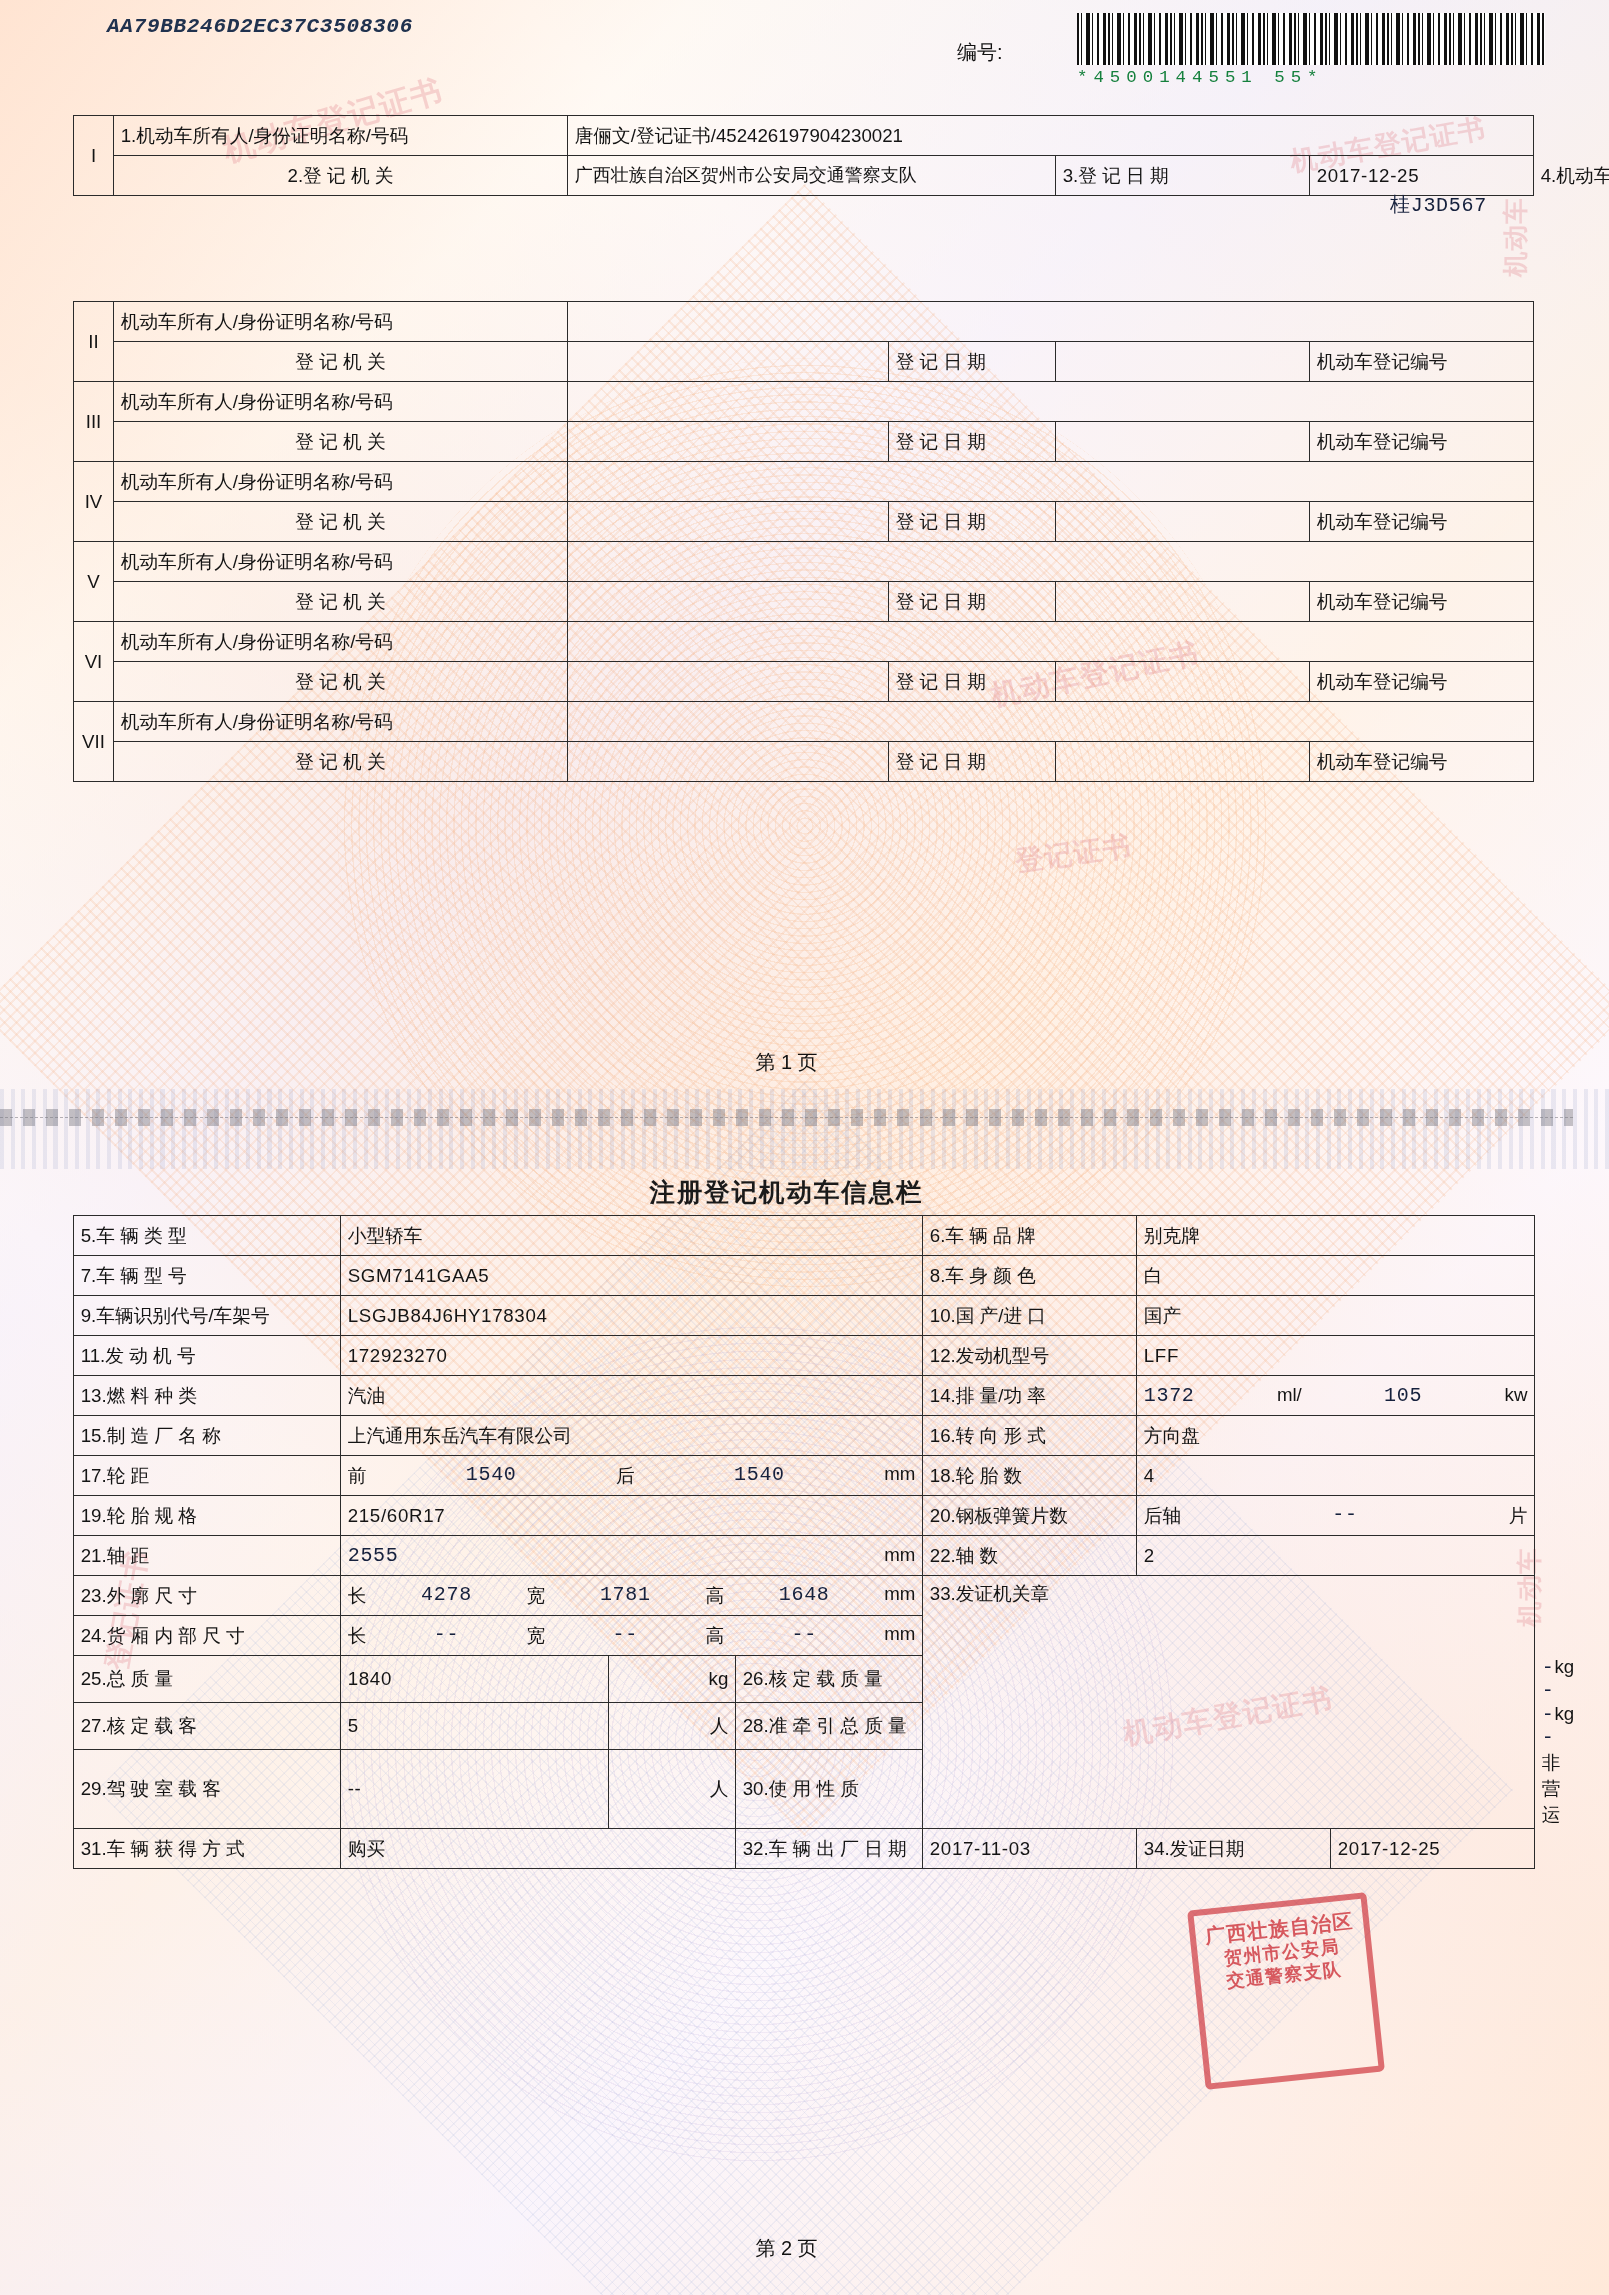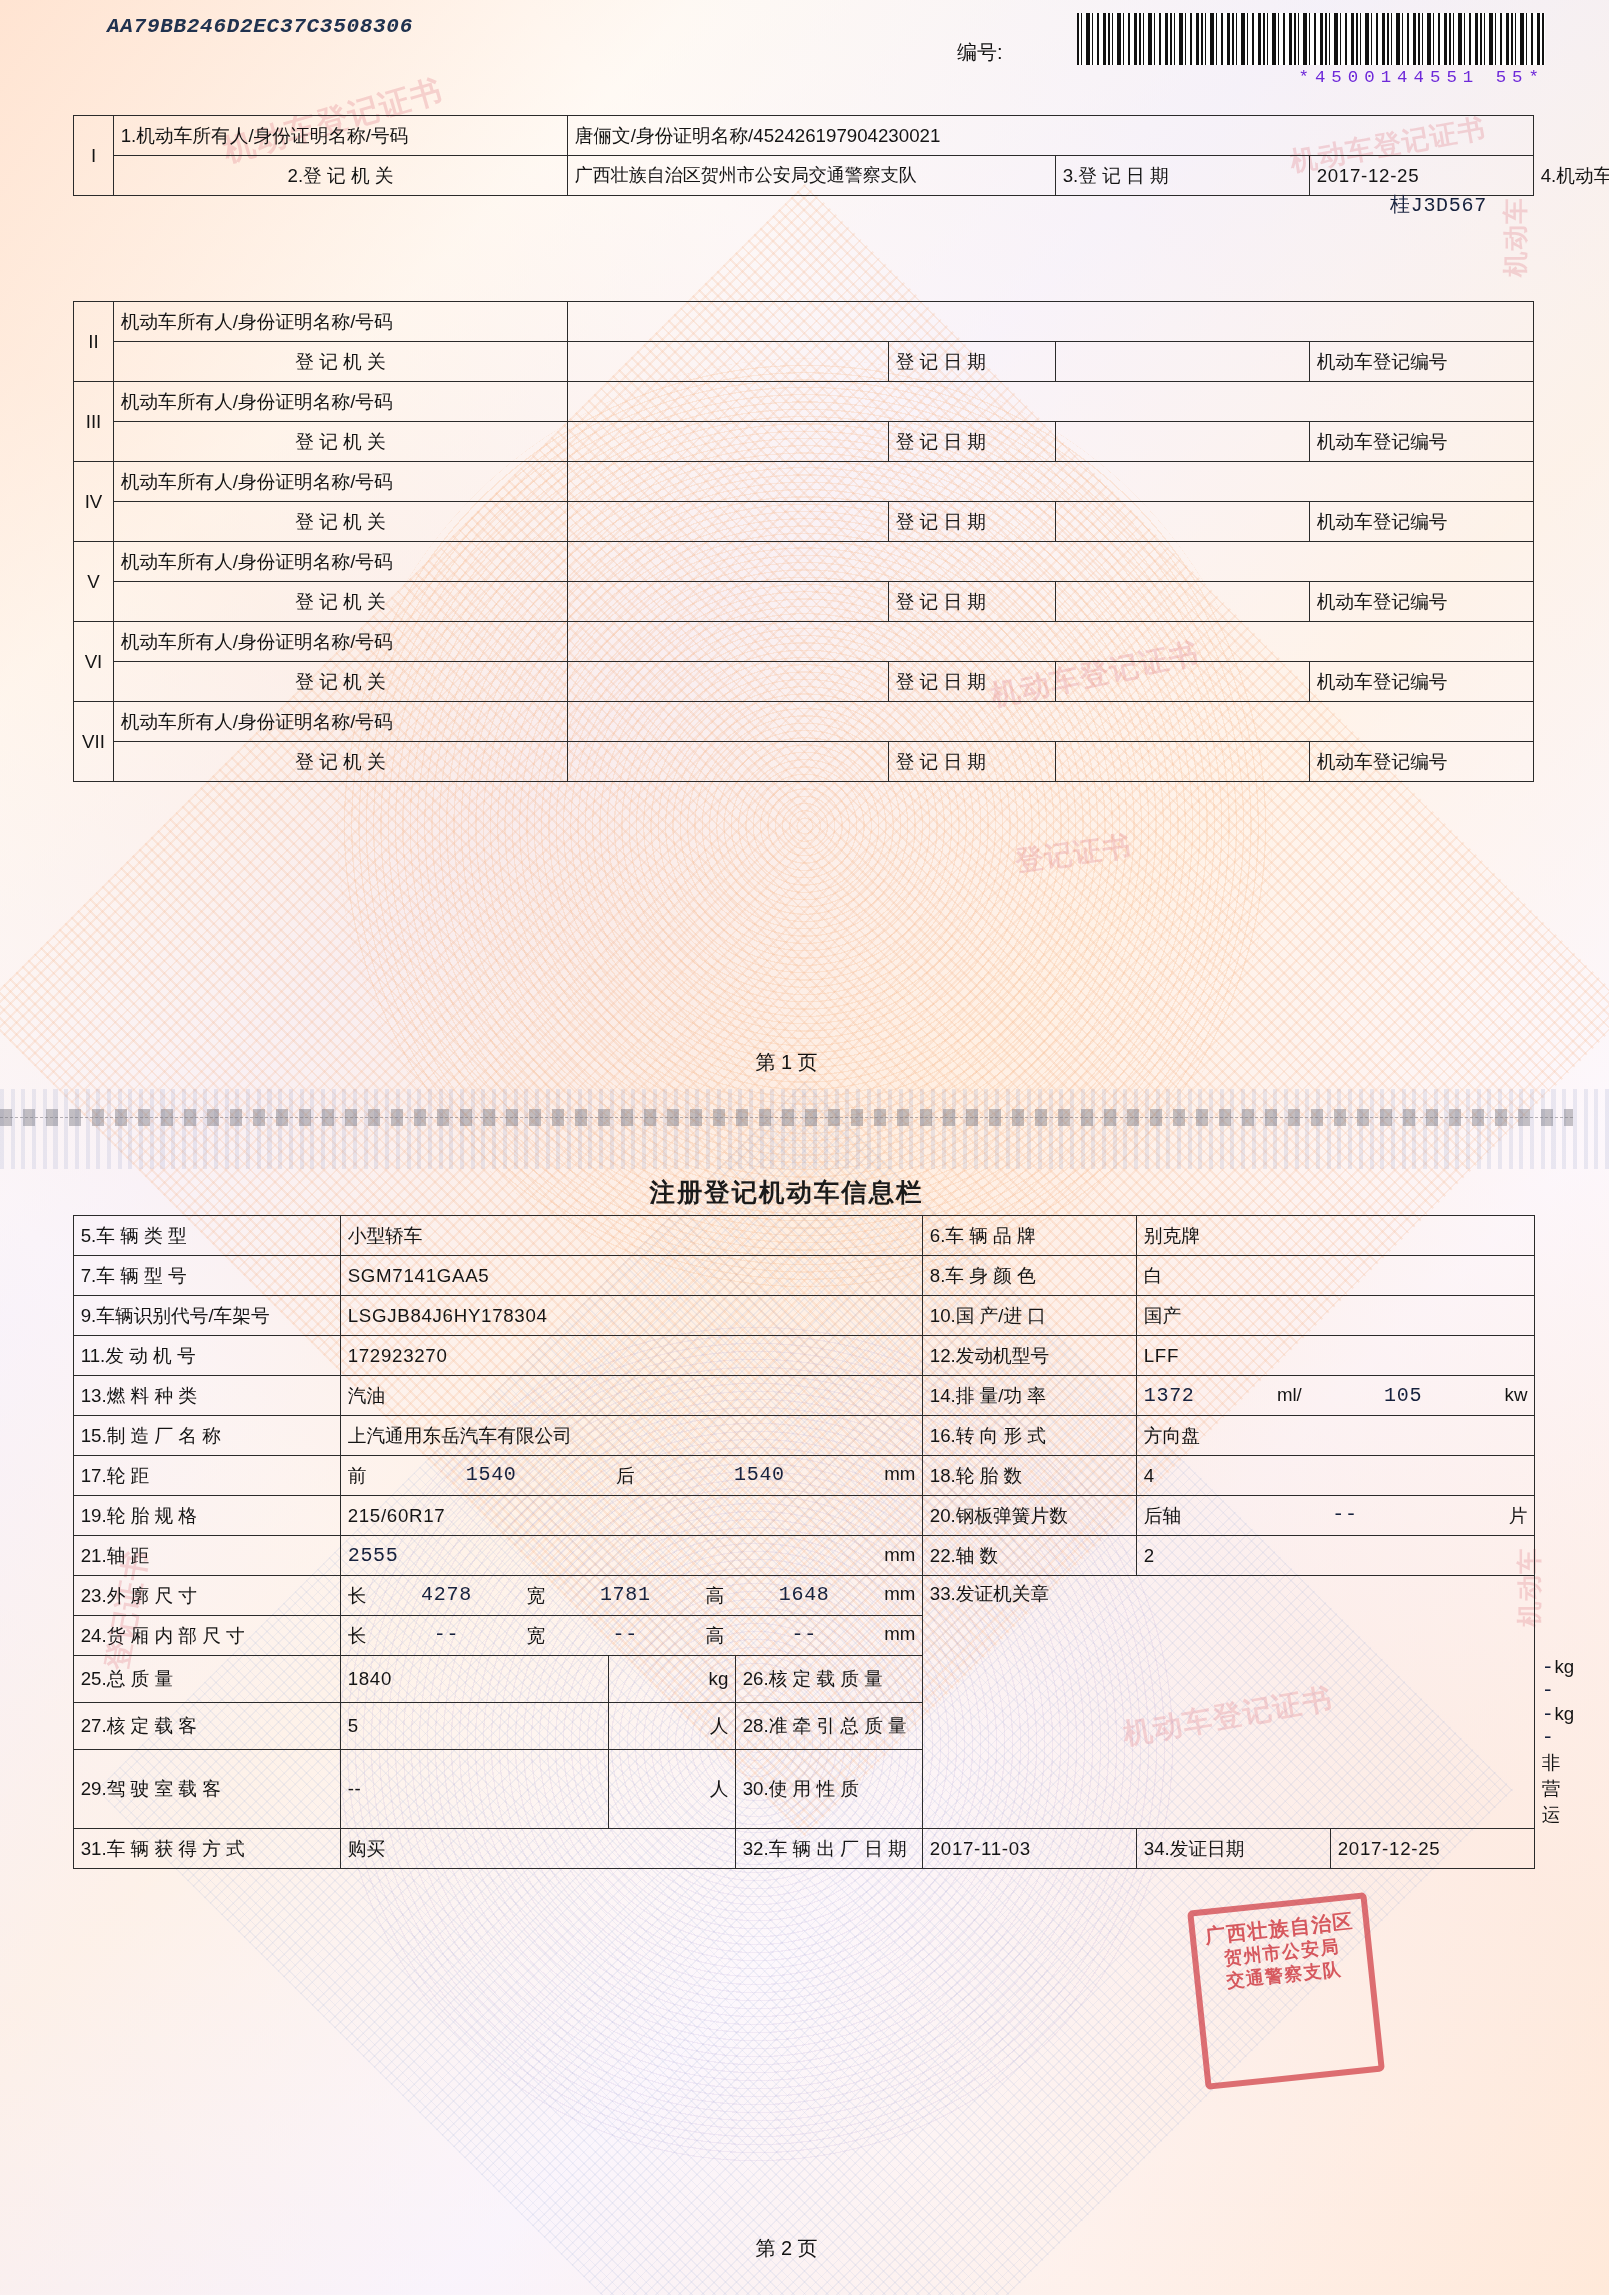--- a/index.html
+++ b/index.html
@@ -125,25 +125,25 @@
   .barcode {
     height: 52px;
     width: 468px;
     background: repeating-linear-gradient(90deg,
       #111 0 2px, #fff 2px 4px, #111 4px 5.3px, #fff 5.3px 9.4px,
       #111 9.4px 12.7px, #fff 12.7px 14.7px, #111 14.7px 16px, #fff 16px 20px,
       #111 20px 22px, #fff 22px 26px, #111 26px 29px, #fff 29px 31px);
   }
   .barcode-num {
     margin-top: 2.7px;
-    text-align: right;
+    text-align: left;
     font-family: "Liberation Mono", monospace;
     font-size: 17.4px;
     letter-spacing: 6px;
-    color: #6d28d9;
+    color: #15803d;
   }
 
   .section-title {
     position: absolute;
     width: 100%;
     text-align: center;
     font-family: "Liberation Sans", sans-serif;
     font-weight: bold;
     font-size: 25.4px;
     letter-spacing: 2px;
@@ -279,21 +279,21 @@
         <col style="width:454px">
         <col style="width:321px">
       <col style="width:167px">
         <col style="width:254px">
         <col style="width:224px">
     </colgroup>
     <tbody>
         <tr>
       <td class="rom" rowspan="2">I</td>
       <td class="lbl">1.机动车所有人/身份证明名称/号码</td>
-      <td class="val" colspan="4">唐俪文/身份证明名称/452426197904230021</td>
+      <td class="val" colspan="4">唐俪文/登记证书/452426197904230021</td>
     </tr>
     <tr>
       <td class="lbl" style="text-align:center;">2.登 记 机 关</td>
       <td class="hand" colspan="2" style="font-size:18px;line-height:1.05;">广西壮族自治区贺州市公安局交通警察支队</td>
       <td class="lbl">3.登 记 日 期</td>
       <td class="handm">2017-12-25</td>
       <td class="lbl">4.机动车登记编号</td>
     </tr>
   </tbody>
     </table>

